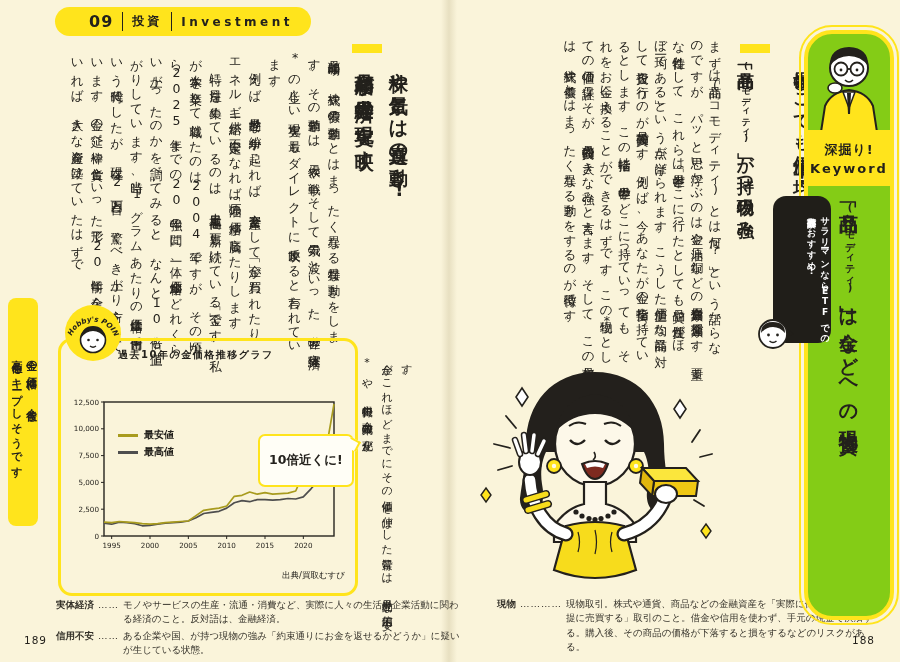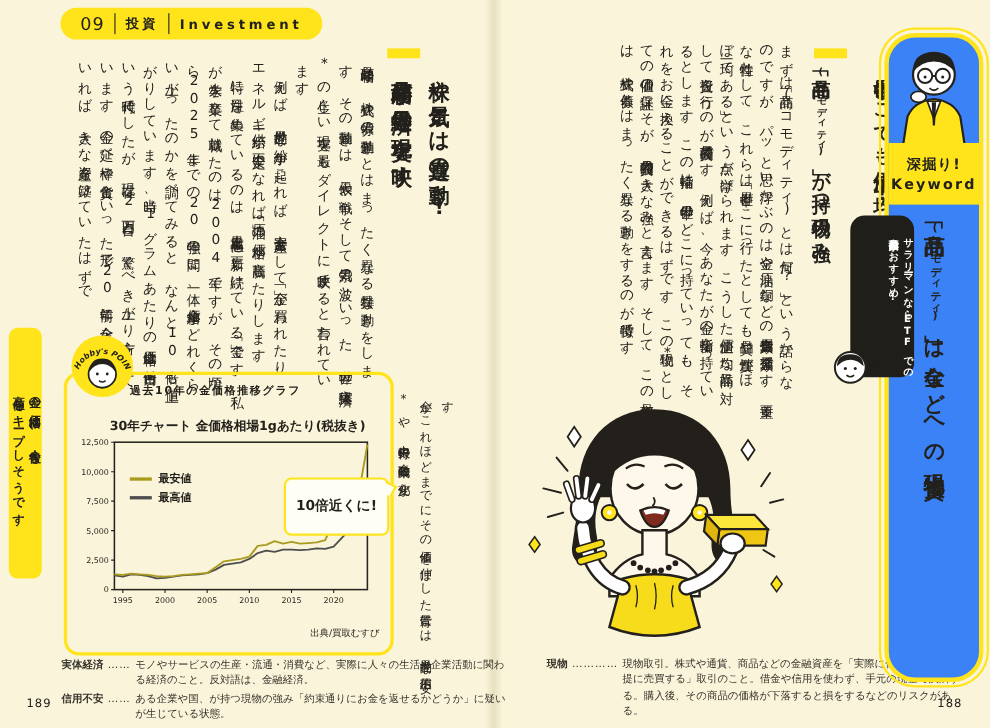--- a/index.html
+++ b/index.html
@@ -4,21 +4,21 @@
 <style>
   html,body{margin:0;padding:0;}
   body{font-family:"DejaVu Sans","Liberation Sans",sans-serif;color:#23211c;}
   #canvas{position:relative;width:900px;height:662px;background:#FAF4DA;overflow:hidden;}
   .v{writing-mode:vertical-rl;text-orientation:upright;}
   .abs{position:absolute;}
   
   .gutter{left:441px;top:0;width:16px;height:662px;background:linear-gradient(to right,rgba(120,100,40,0) 0%,rgba(120,100,40,.14) 50%,rgba(120,100,40,0) 100%);}
   
   .header-pill{left:55px;top:7px;background:#FFE41C;border-radius:16px;display:flex;align-items:center;padding:5px 18px;gap:9px;}
-  .header-pill .num{font-size:16px;font-weight:normal;letter-spacing:1px;}
+  .header-pill .num{font-size:16px;font-weight:bold;letter-spacing:1px;margin-left:16px;}
   .header-pill .sec{font-size:12px;font-weight:bold;letter-spacing:3px;border-left:1.6px solid #23211c;border-right:1.6px solid #23211c;padding:1px 9px;}
   .header-pill .en{font-size:12px;font-weight:bold;letter-spacing:3.5px;}
   
   .headline{font-weight:bold;line-height:1.8;letter-spacing:1px;white-space:pre-line;}
   .hl-left{left:348px;top:58px;height:302px;font-size:19px;}
   .hl-right{left:732px;top:58px;height:322px;font-size:17px;line-height:1.65;}
   .hl-accent{background:#FFE41C;width:30px;height:9px;}
   .hl-small{font-size:9px;letter-spacing:0;}
   
   .jbody{white-space:pre-line;letter-spacing:1px;}
@@ -46,21 +46,21 @@
   .fn-right{left:497px;top:597px;width:386px;}
   .fn-row{display:flex;margin-bottom:2px;}
   .fn-term{font-weight:bold;flex:0 0 auto;margin-right:4px;}
   .fn-leader{flex:0 0 auto;margin-right:4px;letter-spacing:1px;}
   .fn-def{flex:1 1 auto;}
   
   .pageno{font-size:10.5px;letter-spacing:1px;}
   .pn-left{left:24px;top:634px;}
   .pn-right{left:852px;top:634px;}
   
-  .kcard{left:804px;top:30px;width:82px;height:582px;background:#3b82f6;border:4px solid #FFE41C;outline:2px solid #FFE41C;outline-offset:3px;border-radius:28px;z-index:2;}
+  .kcard{left:804px;top:30px;width:82px;height:582px;background:#84cc16;border:4px solid #FFE41C;outline:2px solid #FFE41C;outline-offset:3px;border-radius:28px;z-index:2;}
   .kcard-band{position:absolute;left:0;top:96px;width:100%;height:56px;background:#FFE41C;display:flex;flex-direction:column;align-items:center;justify-content:center;gap:2px;}
   .kcard-band .b1{font-size:13px;font-weight:bold;letter-spacing:1px;}
   .kcard-band .b2{font-size:13px;font-weight:bold;letter-spacing:2px;}
   .kcard-title{position:absolute;left:50%;transform:translateX(-50%);top:162px;height:404px;font-weight:bold;line-height:1;}
   .kt-big{font-size:19px;letter-spacing:2px;}
   .kt-small{font-size:10px;letter-spacing:0;}
   .kcard-man{position:absolute;left:50%;transform:translateX(-50%);top:2px;}
   
   .bubble{left:773px;top:196px;width:58px;height:138px;background:#201e19;border-radius:13px;color:#fff;display:flex;align-items:flex-start;justify-content:center;padding-top:9px;z-index:3;white-space:pre-line;font-size:9px;font-weight:bold;line-height:1.5;letter-spacing:.5px;}
   .bubble-tail{left:777px;top:328px;width:0;height:0;border-left:7px solid transparent;border-right:7px solid transparent;border-top:14px solid #201e19;transform:rotate(38deg);z-index:3;}
@@ -105,21 +105,20 @@
       <textPath href="#hb-arc" startOffset="2">Hobby's POINT</textPath>
     </text>
     <circle cx="29" cy="36" r="12.5" fill="#fff" stroke="#23211c" stroke-width="1.6"></circle>
     <path d="M17,34 Q18,22 29,22 Q40,22 41,34 Q36,27 29,27 Q22,27 17,34 Z" fill="#23211c"></path>
     <circle cx="24.5" cy="36" r="1.3" fill="#23211c"></circle>
     <circle cx="33.5" cy="36" r="1.3" fill="#23211c"></circle>
     <path d="M26,42 q3,2.5 6,0" stroke="#23211c" stroke-width="1.3" fill="none"></path>
   </svg>
 
   <div class="abs chart-box-title">過去10年の金価格推移グラフ</div>
-  <div class="abs chart-title">30年チャート 金価格相場1gあたり(税抜き)</div>
 
   <svg class="abs chart-svg" viewBox="0 0 280 176">
       <rect x="38" y="8" width="230" height="134" fill="none" stroke="#26241f" stroke-width="1.4"></rect>
       <line x1="35" y1="142" x2="38" y2="142" stroke="#26241f" stroke-width="1"></line>
       <text x="33" y="144.6" font-size="7.2" text-anchor="end" fill="#26241f">0</text>
       <line x1="35" y1="115.2" x2="38" y2="115.2" stroke="#26241f" stroke-width="1"></line>
       <text x="33" y="117.8" font-size="7.2" text-anchor="end" fill="#26241f">2,500</text>
       <line x1="35" y1="88.4" x2="38" y2="88.4" stroke="#26241f" stroke-width="1"></line>
       <text x="33" y="91" font-size="7.2" text-anchor="end" fill="#26241f">5,000</text>
       <line x1="35" y1="61.60000000000001" x2="38" y2="61.60000000000001" stroke="#26241f" stroke-width="1"></line>

